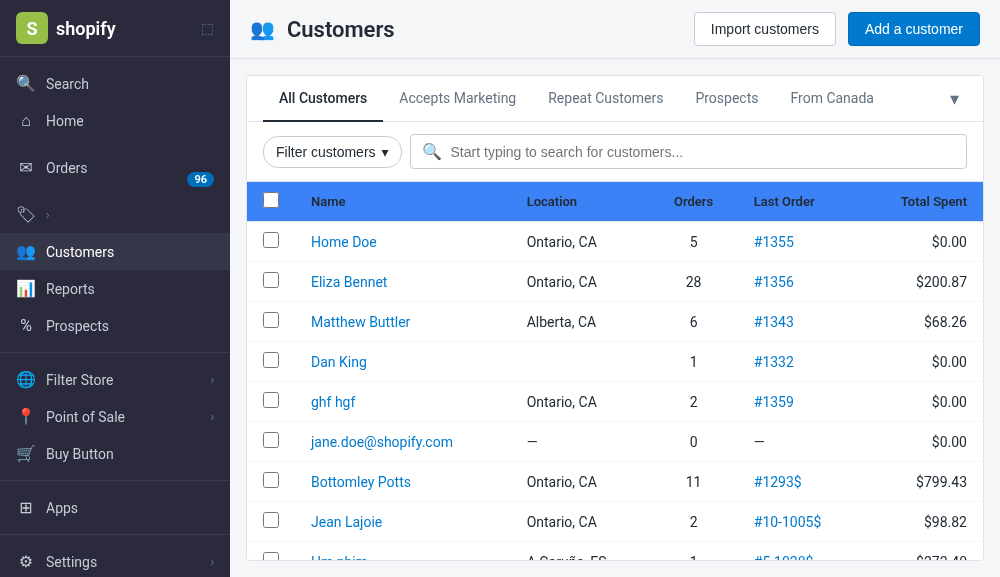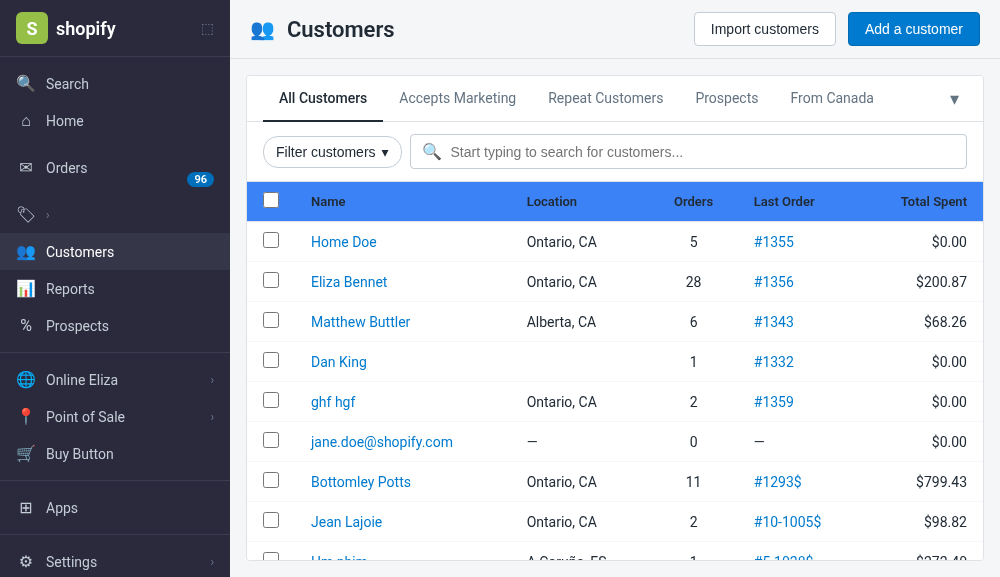--- a/index.html
+++ b/index.html
@@ -252,21 +252,21 @@
         <span class="sidebar-item-icon">📊</span>
         <span class="sidebar-item-label">Reports</span>
       </div>
       <div class="sidebar-item">
         <span class="sidebar-item-icon">%</span>
         <span class="sidebar-item-label">Prospects</span>
       </div>
       <div class="sidebar-section-divider"></div>
       <div class="sidebar-item">
         <span class="sidebar-item-icon">🌐</span>
-        <span class="sidebar-item-label">Online Eliza</span>
+        <span class="sidebar-item-label">Filter Store</span>
         <span class="sidebar-chevron">›</span>
       </div>
       <div class="sidebar-item">
         <span class="sidebar-item-icon">📍</span>
         <span class="sidebar-item-label">Point of Sale</span>
         <span class="sidebar-chevron">›</span>
       </div>
       <div class="sidebar-item">
         <span class="sidebar-item-icon">🛒</span>
         <span class="sidebar-item-label">Buy Button</span>

